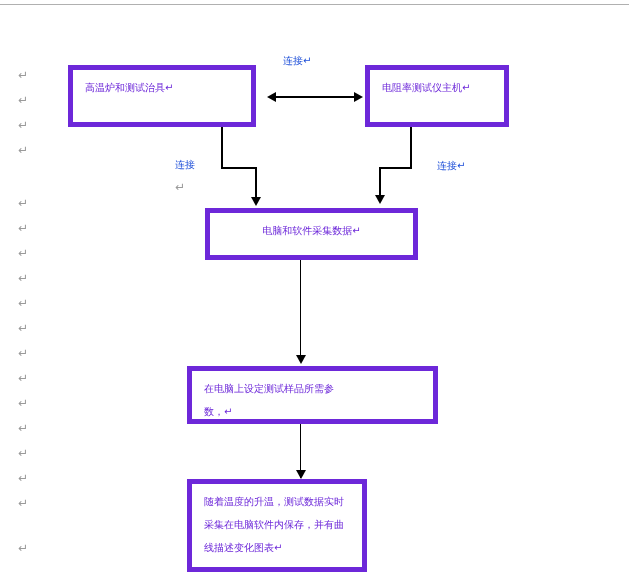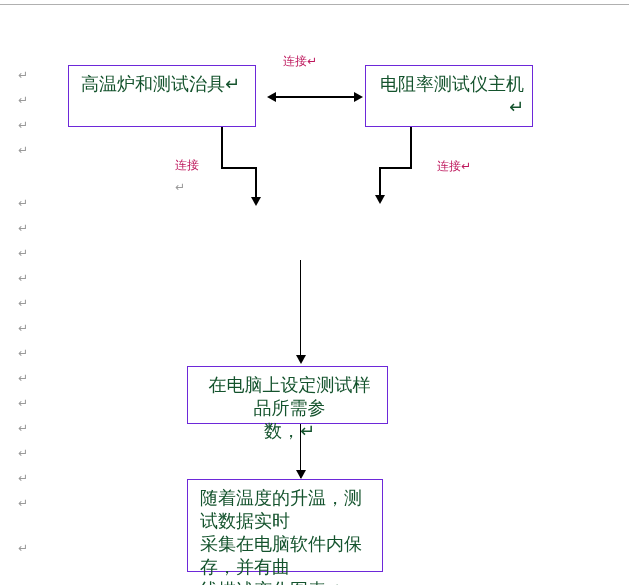--- a/index.html
+++ b/index.html
@@ -53,41 +53,41 @@
     width: 14px;
     height: 14px;
     font-size: 12px;
     color: #9a9a9a;
     line-height: 14px;
   }
   
   .box {
     position: absolute;
     box-sizing: border-box;
-    border: 1px solid #6d28d9;
+    border: 5px solid #6d28d9;
     background: #ffffff;
-    color: #14532d;
-    font-size: 18px;
+    color: #6d28d9;
+    font-size: 10px;
     line-height: 23px;
   }
   .box .box-text {
     display: block;
     padding: 6px 8px 0 12px;
     white-space: pre-line;
   }
   .box.center .box-text {
     text-align: center;
     padding-left: 8px;
   }
   
   .conn-label {
     position: absolute;
-    font-size: 12px;
+    font-size: 10px;
     line-height: 18px;
-    color: #be185d;
+    color: #1d4ed8;
     white-space: nowrap;
   }
   
   .vline, .hline {
     position: absolute;
     background: #000000;
   }
   .vline { width: 2px; }
   .hline { height: 2px; }
   .arrow-down {
@@ -143,21 +143,21 @@
       <div class="margin-mark" style="top: 496px;">↵</div>
       <div class="margin-mark" style="top: 541px;">↵</div>
     </div>
 
   <div class="conn-label" style="left:283px; top:52px;">连接↵</div>
 
   <div class="box" style="left:68px; top:65px; width:188px; height:62px;">
     <span class="box-text">高温炉和测试治具↵</span>
   </div>
 
-  <div class="box" style="left:365px; top:65px; width:168px; height:62px;text-align:right;">
+  <div class="box" style="left:365px; top:65px; width:144px; height:62px;">
     <span class="box-text">电阻率测试仪主机↵</span>
   </div>
 
   <div class="arrow-left" style="left:267px; top:92px;"></div>
   <div class="hline" style="left:274px; top:96px; width:82px;"></div>
   <div class="arrow-right" style="left:354px; top:92px;"></div>
 
   <div class="vline" style="left:221px; top:127px; height:42px;"></div>
   <div class="hline" style="left:221px; top:167px; width:36px;"></div>
   <div class="vline" style="left:255px; top:167px; height:33px;"></div>
@@ -166,31 +166,34 @@
   <div class="conn-label" style="left:175px; top:156px;text-align:center;">连接</div>
   <div class="conn-label" style="left:175px; top:178px; color:#9a9a9a; font-size:12px;">↵</div>
 
   <div class="vline" style="left:410px; top:127px; height:42px;"></div>
   <div class="hline" style="left:379px; top:167px; width:33px;"></div>
   <div class="vline" style="left:379px; top:167px; height:31px;"></div>
   <div class="arrow-down" style="left:375px; top:195px;"></div>
 
   <div class="conn-label" style="left:437px; top:157px;">连接↵</div>
 
+  <div class="box center" style="left:205px; top:208px; width:213px; height:52px;">
+    <span class="box-text">电脑和软件采集数据↵</span>
+  </div>
 
   <div class="vline" style="left:300px; top:260px; height:98px; width:1px;"></div>
   <div class="arrow-down" style="left:296px; top:355px;"></div>
 
-  <div class="box" style="left:187px; top:366px; width:201px; height:58px;text-align:center;">
+  <div class="box" style="left:187px; top:366px; width:251px; height:58px;">
     <span class="box-text">在电脑上设定测试样品所需参
 数，↵</span>
   </div>
 
   <div class="vline" style="left:300px; top:424px; height:54px; width:1px;"></div>
   <div class="arrow-down" style="left:296px; top:470px;"></div>
 
-  <div class="box" style="left:187px; top:479px; width:196px; height:93px;">
+  <div class="box" style="left:187px; top:479px; width:180px; height:93px;">
     <span class="box-text">随着温度的升温，测试数据实时
 采集在电脑软件内保存，并有曲
 线描述变化图表↵</span>
   </div>
 
 </div>
 
 </body></html>

